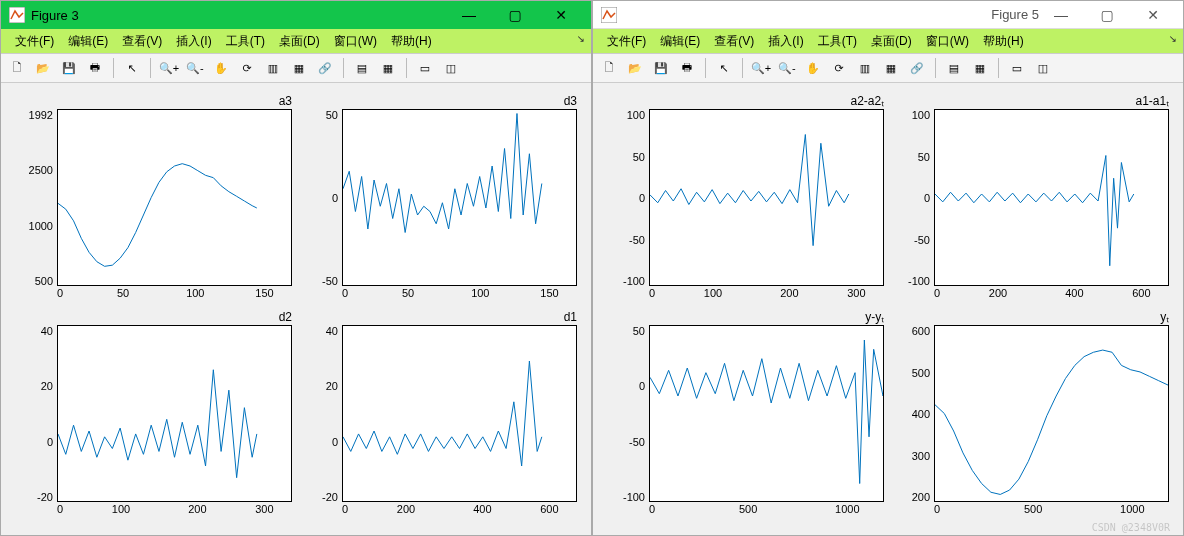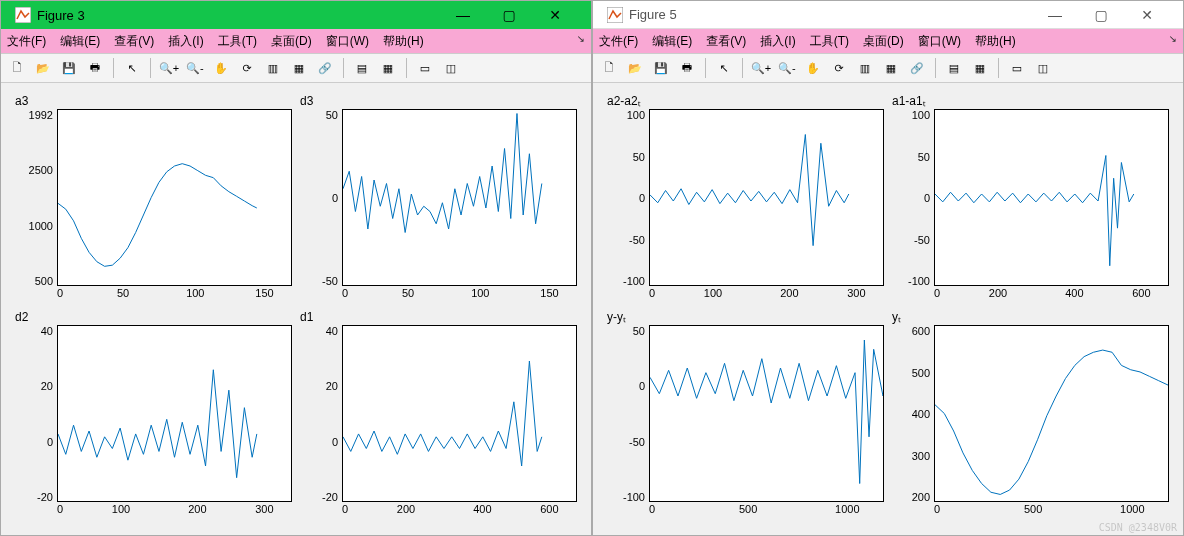--- a/index.html
+++ b/index.html
@@ -1,48 +1,48 @@
 <!DOCTYPE html>
 <html><head>
 <meta charset="utf-8">
 <style>
   html,body{margin:0;padding:0;font-family:"Microsoft YaHei",Tahoma,Arial,sans-serif;font-size:12px;background:#fff;color:#000;}
   .desktop{display:flex;width:1184px;height:536px;}
   .figwin{display:flex;flex-direction:column;width:592px;height:536px;border:1px solid #aaa;box-sizing:border-box;background:#f0f0f0;}
   
-  .titlebar{height:28px;display:flex;align-items:center;padding:0 14px;box-sizing:border-box;}
+  .titlebar{height:28px;display:flex;align-items:center;padding:0 8px;box-sizing:border-box;}
   .tb-active{background:#13c54b;color:#000;}
-  .tb-inactive{background:#fff;color:#555;border-bottom:1px solid #ddd;}
+  .tb-inactive{background:#fff;color:#555;border-bottom:1px solid #ddd;text-align:right;}
   .tb-icon{width:16px;height:16px;display:inline-block;margin-right:6px;}
   .tb-title{flex:1;font-size:13px;}
   .tb-btns{display:flex;gap:2px;}
   .tb-btn{width:44px;height:22px;display:flex;align-items:center;justify-content:center;font-size:14px;cursor:pointer;}
   
-  .menubar{height:24px;background:#f9a8d4;border-bottom:1px solid #ccc;display:flex;align-items:center;padding:0 0;gap:2px;position:relative;}
+  .menubar{height:24px;background:#bef264;border-bottom:1px solid #ccc;display:flex;align-items:center;padding:0 8px;gap:2px;position:relative;}
   .menuitem{padding:2px 6px;font-size:12px;cursor:default;}
   .dock-arrow{position:absolute;right:6px;top:4px;font-size:10px;color:#333;}
   
   .toolbar{height:28px;background:#f4f4f4;border-bottom:1px solid #ccc;display:flex;align-items:center;padding:0 4px;gap:2px;}
   .tbtn{width:22px;height:22px;display:flex;align-items:center;justify-content:center;border:1px solid transparent;cursor:pointer;}
   .tsep{width:1px;height:20px;background:#bbb;margin:0 4px;}
   
   .plotarea{flex:1;background:#f0f0f0;display:grid;grid-template-columns:1fr 1fr;grid-template-rows:1fr 1fr;gap:8px;padding:10px 14px 18px 14px;position:relative;}
-  .plotcell{position:relative;display:flex;flex-direction:column;align-items:flex-start;}
+  .plotcell{position:relative;display:flex;flex-direction:column;align-items:flex-end;}
   .plottitle{font-size:12px;height:16px;line-height:16px;color:#000;}
   .axwrap{flex:1;width:100%;display:flex;}
   .yticks{display:flex;flex-direction:column;justify-content:space-between;align-items:flex-end;font-size:11px;color:#000;padding:0 4px 14px 0;width:38px;}
   .axbox{flex:1;display:flex;flex-direction:column;}
   .axes{flex:1;background:#fff;border:1px solid #000;position:relative;overflow:hidden;}
   .xticks{height:14px;display:flex;justify-content:space-between;font-size:11px;color:#000;padding:1px 0 0 0;}
   .xticks span{transform:translateX(-50%);} 
   .xticks span:first-child{transform:none;}
   .xticks span:last-child{transform:translateX(-100%);}
   svg.line{position:absolute;left:0;top:0;width:100%;height:100%;}
   svg.line path{stroke:#0072BD;stroke-width:1;fill:none;}
-  .watermark{position:absolute;right:6px;bottom:2px;font-size:10px;color:rgba(0,0,0,.18);font-family:monospace;}
+  .watermark{position:absolute;right:13px;bottom:2px;font-size:10px;color:rgba(0,0,0,.18);font-family:monospace;}
 </style>
 </head>
 <body>
 
 <div class="desktop">
 
   <div class="figwin">
     <div class="titlebar tb-active">
       <span class="tb-icon">
         <svg viewBox="0 0 16 16">

